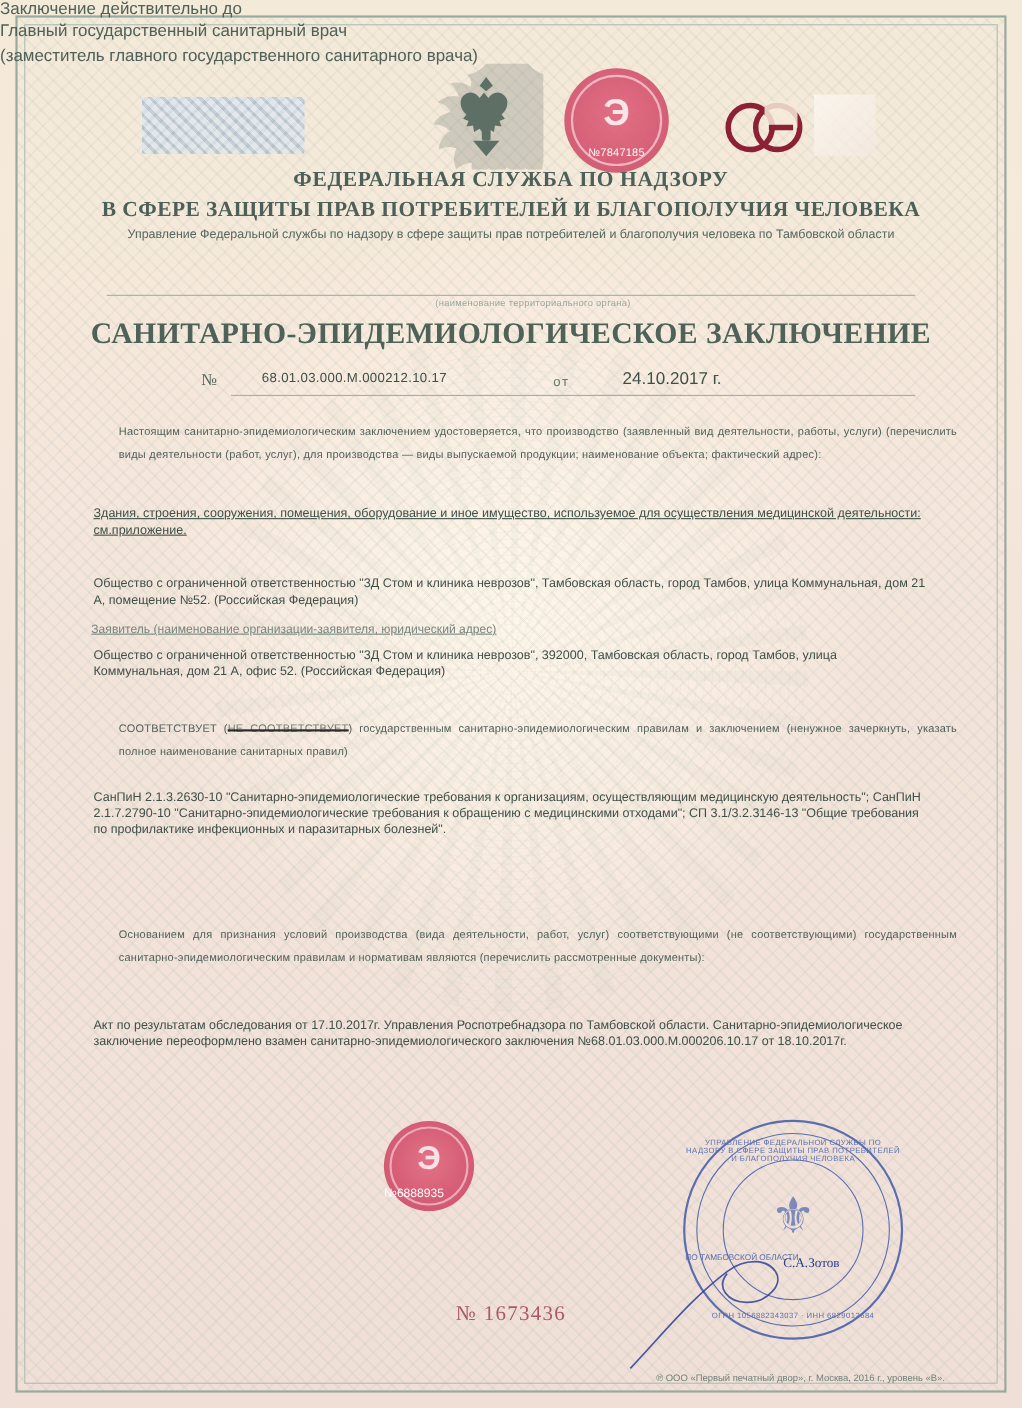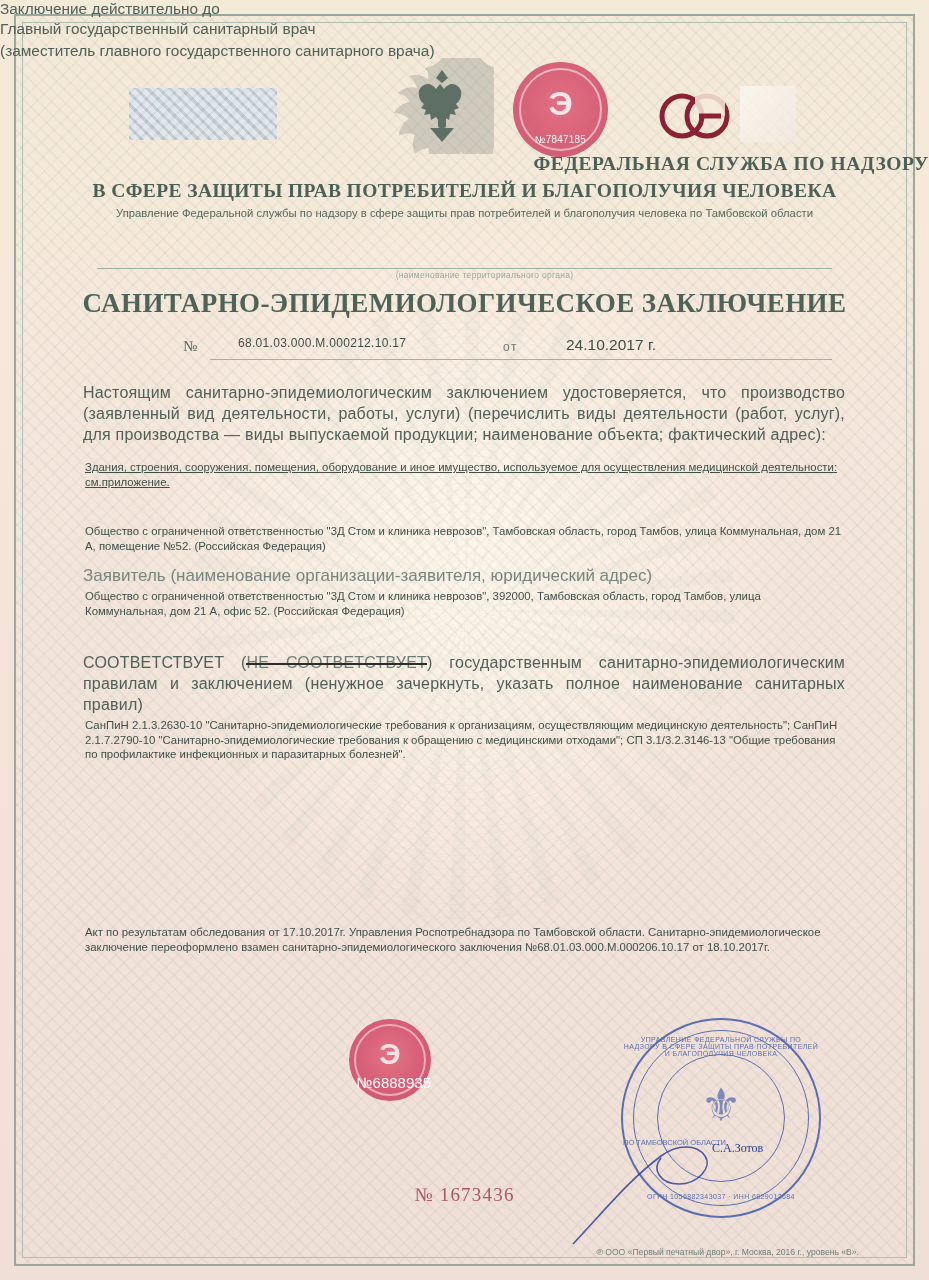--- a/index.html
+++ b/index.html
@@ -109,21 +109,21 @@
   }
   .watermark-box {
     position:absolute;
     left: 740px; top: 86px;
     width: 56px; height: 56px;
     background: linear-gradient(135deg, rgba(250,246,238,.9), rgba(243,232,226,.6));
   }
 
   .org-line1 {
     position: absolute; left: 0; right: 0; top: 153px;
-    text-align: right;
+    text-align: center;
     font-family: "Liberation Serif", serif;
     font-weight: bold;
     font-size: 19.5px;
     letter-spacing: .6px;
     color: #4c6057;
   }
   .org-line2 {
     position: absolute; left: 0; right: 0; top: 180px;
     text-align: center;
     font-family: "Liberation Serif", serif;
@@ -189,36 +189,37 @@
     position:absolute; left: 540px; right: 97px; top: 25px;
     border-bottom: 1px solid #9fb0a6;
   }
 
   
   .para {
     position: absolute;
     color: #4f6058;
   }
   .big {
-    font-size: 16px;
+    font-size: 10px;
     line-height: 21px;
     text-align: justify;
     letter-spacing: .2px;
+    margin-left: 25px;
   }
   .small {
     font-size: 11.4px;
     line-height: 14.6px;
     color: #3f4f48;
   }
   .muted { color:#76867e; }
 
   .p-intro { left: 83px; width: 762px; top: 382px; }
   .p-activity { left: 85px; width: 760px; top: 460px; text-decoration: underline; }
   .p-org { left: 85px; width: 760px; top: 524px; }
-  .p-applicant-label { left: 83px; width: 762px; top: 566px; font-size:17px; }
+  .p-applicant-label { left: 83px; width: 762px; top: 566px; font-size:11px;text-decoration:underline; }
   .p-applicant { left: 85px; width: 760px; top: 589px; }
 
   .p-conform { left: 83px; width: 762px; top: 652px; }
   .strike {
     position: relative;
     color: #6d7d75;
   }
   .strike:after {
     content: "";
     position: absolute;
@@ -245,21 +246,21 @@
     position:absolute; left:5px; top:5px; right:5px; bottom:5px;
     border: 2px solid rgba(255,255,255,0.5);
     border-radius:50%;
   }
   .stamp-red-bottom .glyph {
     position:absolute; left:0; right:0; top:18px;
     text-align:center; font-size:30px; font-weight:bold; color:#fff; opacity:.82;
   }
   .stamp-red-bottom .num {
     position:absolute; left:0; right:0; bottom:10px;
-    text-align:right; font-size:15px; color:#fff;
+    text-align:left; font-size:11px; color:#fff;
   }
 
   .stamp-blue {
     position: absolute;
     left: 621px; top: 1018px;
     width: 196px; height: 196px;
     border-radius: 50%;
     border: 2px solid #3a55a8;
     color: #3a55a8;
     opacity: .82;
@@ -379,20 +380,21 @@
     <div class="para small p-activity">Здания, строения, сооружения, помещения, оборудование и иное имущество, используемое для осуществления медицинской деятельности: см.приложение.</div>
     <div class="para small p-org">Общество с ограниченной ответственностью "3Д Стом и клиника неврозов", Тамбовская область, город Тамбов, улица Коммунальная, дом 21 А, помещение №52. (Российская Федерация)</div>
     <div class="para p-applicant-label muted">Заявитель (наименование организации-заявителя, юридический адрес)</div>
     <div class="para small p-applicant">Общество с ограниченной ответственностью "3Д Стом и клиника неврозов", 392000, Тамбовская область, город Тамбов, улица Коммунальная, дом 21 А, офис 52. (Российская Федерация)</div>
 
     <div class="para big p-conform">
       <span>СООТВЕТСТВУЕТ (</span><span class="strike">НЕ СООТВЕТСТВУЕТ</span><span>) государственным санитарно-эпидемиологическим правилам и заключением (ненужное зачеркнуть, указать полное наименование санитарных правил)</span>
     </div>
     <div class="para small p-rules">СанПиН 2.1.3.2630-10 "Санитарно-эпидемиологические требования к организациям, осуществляющим медицинскую деятельность"; СанПиН 2.1.7.2790-10 "Санитарно-эпидемиологические требования к обращению с медицинскими отходами"; СП 3.1/3.2.3146-13 "Общие требования по профилактике инфекционных и паразитарных болезней".</div>
 
+    <div class="para big p-basis">Основанием для признания условий производства (вида деятельности, работ, услуг) соответствующими (не соответствующими) государственным санитарно-эпидемиологическим правилам и нормативам являются (перечислить рассмотренные документы):</div>
     <div class="para small p-docs">Акт по результатам обследования от 17.10.2017г. Управления Роспотребнадзора по Тамбовской области. Санитарно-эпидемиологическое заключение переоформлено взамен санитарно-эпидемиологического заключения №68.01.03.000.М.000206.10.17 от 18.10.2017г.</div>
 
     <div class="stamp-red-bottom">
       <div class="ring"></div>
       <div class="glyph">Э</div>
       <div class="num">№6888935</div>
     </div>
 
     <div class="stamp-blue">
       <div class="r2"></div>

